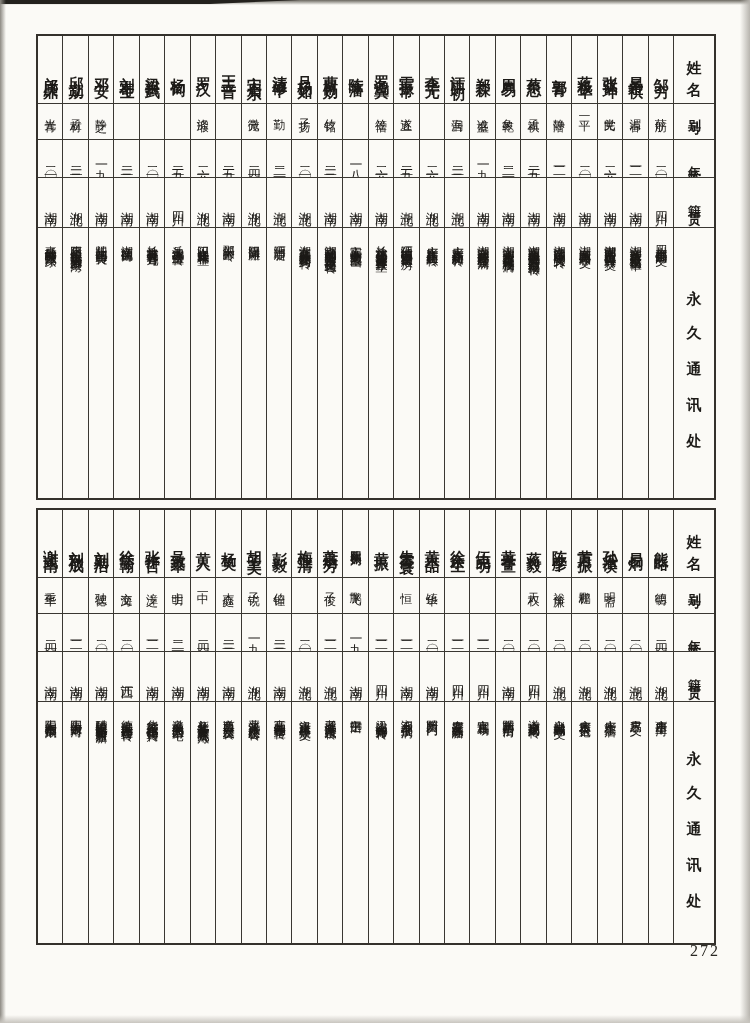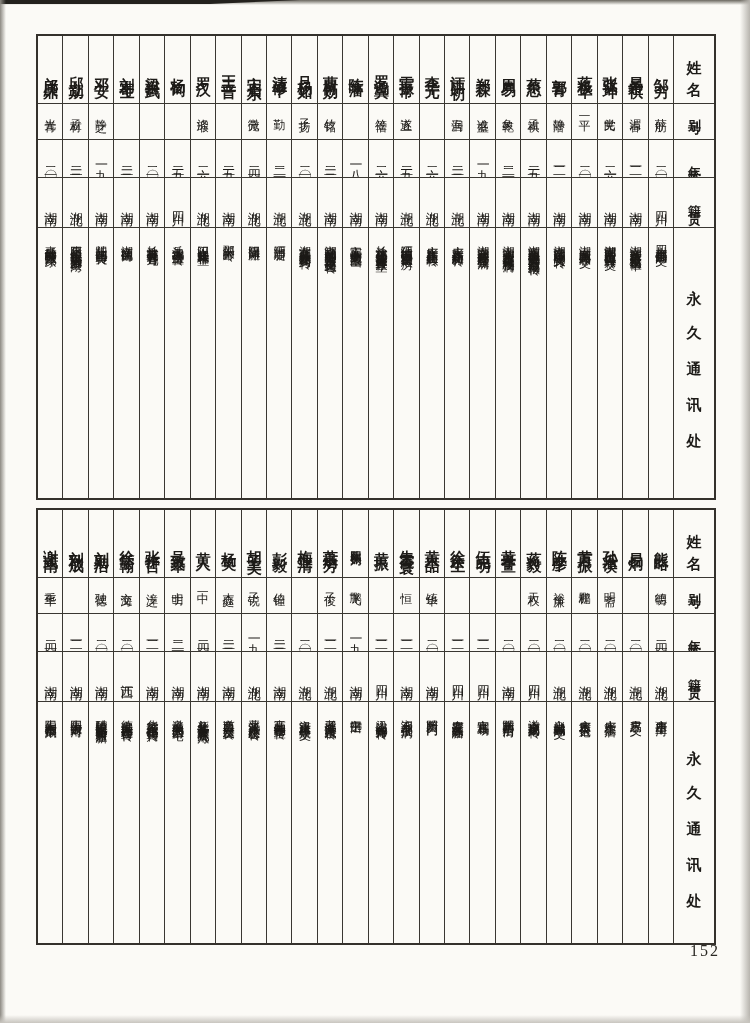--- a/index.html
+++ b/index.html
@@ -964,20 +964,20 @@
         </div>
       <div class="cell native">
           <div class="vtext">籍贯</div>
         </div>
       <div class="cell address">
           <div class="vtext">永久通讯处</div>
         </div>
     </div>
   </div>
 
-  <div class="page-number">152</div>
+  <div class="page-number">272</div>
 
   <div class="edge-top"></div>
   <div class="sliver-topleft"></div>
   <div class="edge-left"></div>
   <div class="edge-right"></div>
   <div class="edge-bottom"></div>
 </div>
 
 </body></html>

